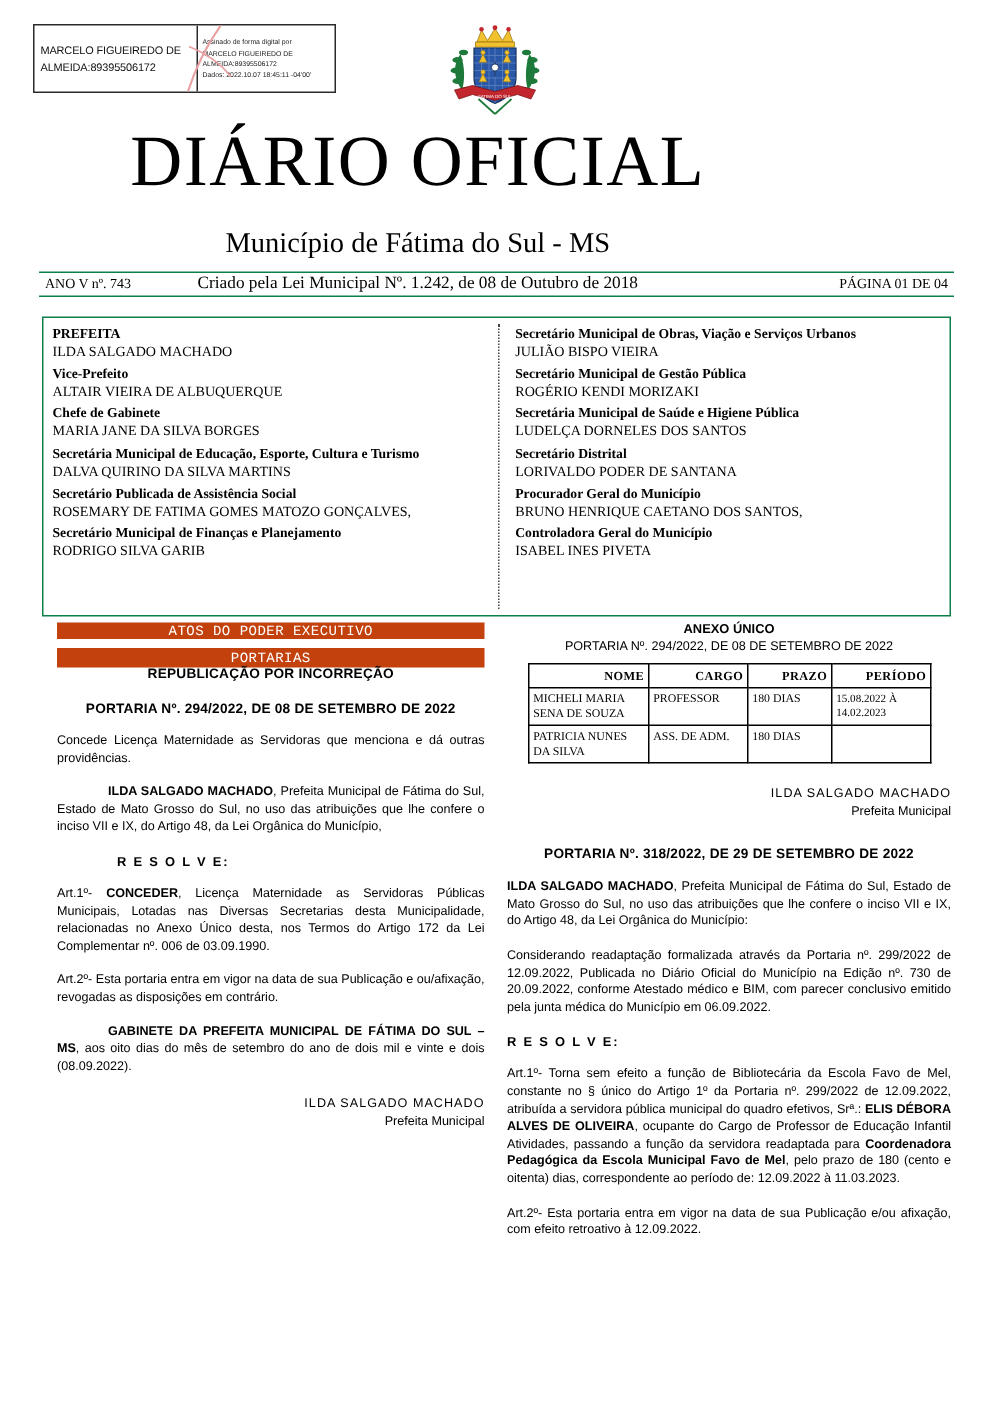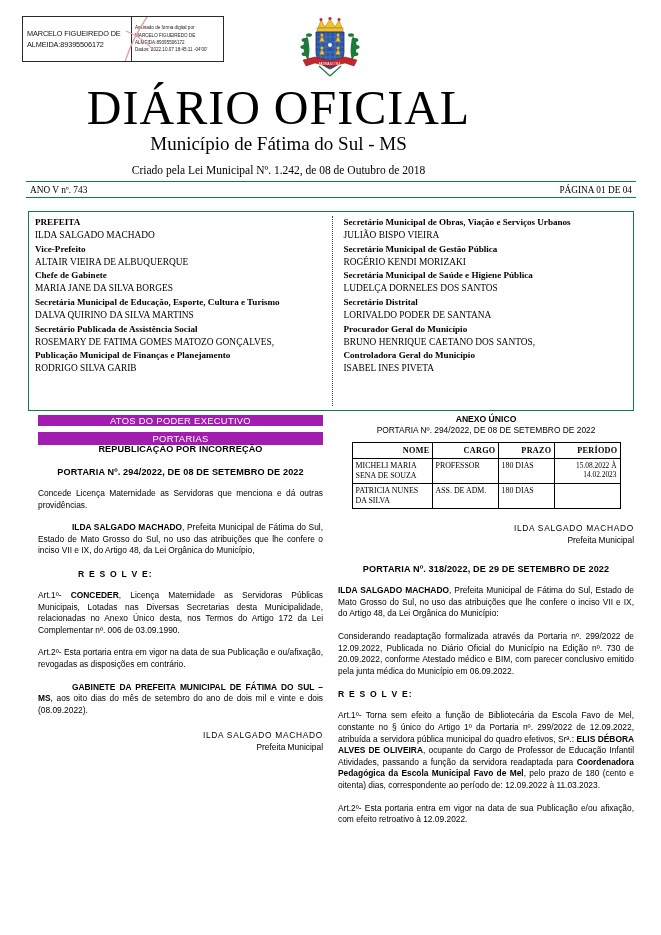--- a/index.html
+++ b/index.html
@@ -86,21 +86,21 @@
     font-family: "Liberation Serif", serif;
     font-size: 48px;
     line-height: 1.0;
     letter-spacing: 1px;
     font-weight: 400;
   }
   .do-sub {
     font-family: "Liberation Serif", serif;
     font-size: 19px;
     line-height: 1.25;
-    margin-top: 0;
+    margin-top: 19px;
     font-weight: 400;
   }
   .do-law {
     font-family: "Liberation Serif", serif;
     font-size: 11.5px;
     margin-top: 8px;
     font-weight: 400;
   }
 
   
@@ -150,23 +150,23 @@
   }
   .off-name {
     font-family: "Liberation Serif", serif;
     font-size: 9.4px;
     line-height: 1.44;
   }
 
   
   .greenbar {
     position: absolute;
-    background: #a21caf;
+    background: #c2410c;
     color: #ffffff;
-    font-family: Liberation Sans, sans-serif;
+    font-family: Liberation Mono, monospace;
     font-size: 9.4px;
     text-align: center;
     letter-spacing: 0.3px;
     display: flex;
     align-items: center;
     justify-content: center;
   }
   #bar-atos { left: 38px; top: 415px; width: 285px; height: 11px; }
   #bar-port { left: 38px; top: 432px; width: 285px; height: 13px; }
 
@@ -247,21 +247,21 @@
     font-weight: bold;
     text-align: right;
     letter-spacing: 0.3px;
     padding: 3px 2px;
   }
   table.anexo td {
     font-size: 7.9px;
     line-height: 1.28;
   }
   table.anexo td.per {
-    text-align: right;
+    text-align: left;
     font-size: 7.4px;
   }
   .cw1 { width: 80px; }
   .cw2 { width: 66px; }
   .cw3 { width: 56px; }
   .cw4 { width: 66px; }
 </style>
 </head>
 <body>
 
@@ -370,21 +370,21 @@
       <div class="off-role">PREFEITA</div>
       <div class="off-name">ILDA SALGADO MACHADO</div>
       <div class="off-role">Vice-Prefeito</div>
       <div class="off-name">ALTAIR VIEIRA DE ALBUQUERQUE</div>
       <div class="off-role">Chefe de Gabinete</div>
       <div class="off-name">MARIA JANE DA SILVA BORGES</div>
       <div class="off-role">Secretária Municipal de Educação, Esporte, Cultura e Turismo</div>
       <div class="off-name">DALVA QUIRINO DA SILVA MARTINS</div>
       <div class="off-role">Secretário Publicada de Assistência Social</div>
       <div class="off-name">ROSEMARY DE FATIMA GOMES MATOZO GONÇALVES,</div>
-      <div class="off-role">Publicação Municipal de Finanças e Planejamento</div>
+      <div class="off-role">Secretário Municipal de Finanças e Planejamento</div>
       <div class="off-name">RODRIGO SILVA GARIB</div>
     </div>
     <div class="off-col right">
       <div class="off-role">Secretário Municipal de Obras, Viação e Serviços Urbanos</div>
       <div class="off-name">JULIÃO BISPO VIEIRA</div>
       <div class="off-role">Secretário Municipal de Gestão Pública</div>
       <div class="off-name">ROGÉRIO KENDI MORIZAKI</div>
       <div class="off-role">Secretária Municipal de Saúde e Higiene Pública</div>
       <div class="off-name">LUDELÇA DORNELES DOS SANTOS</div>
       <div class="off-role">Secretário Distrital</div>

